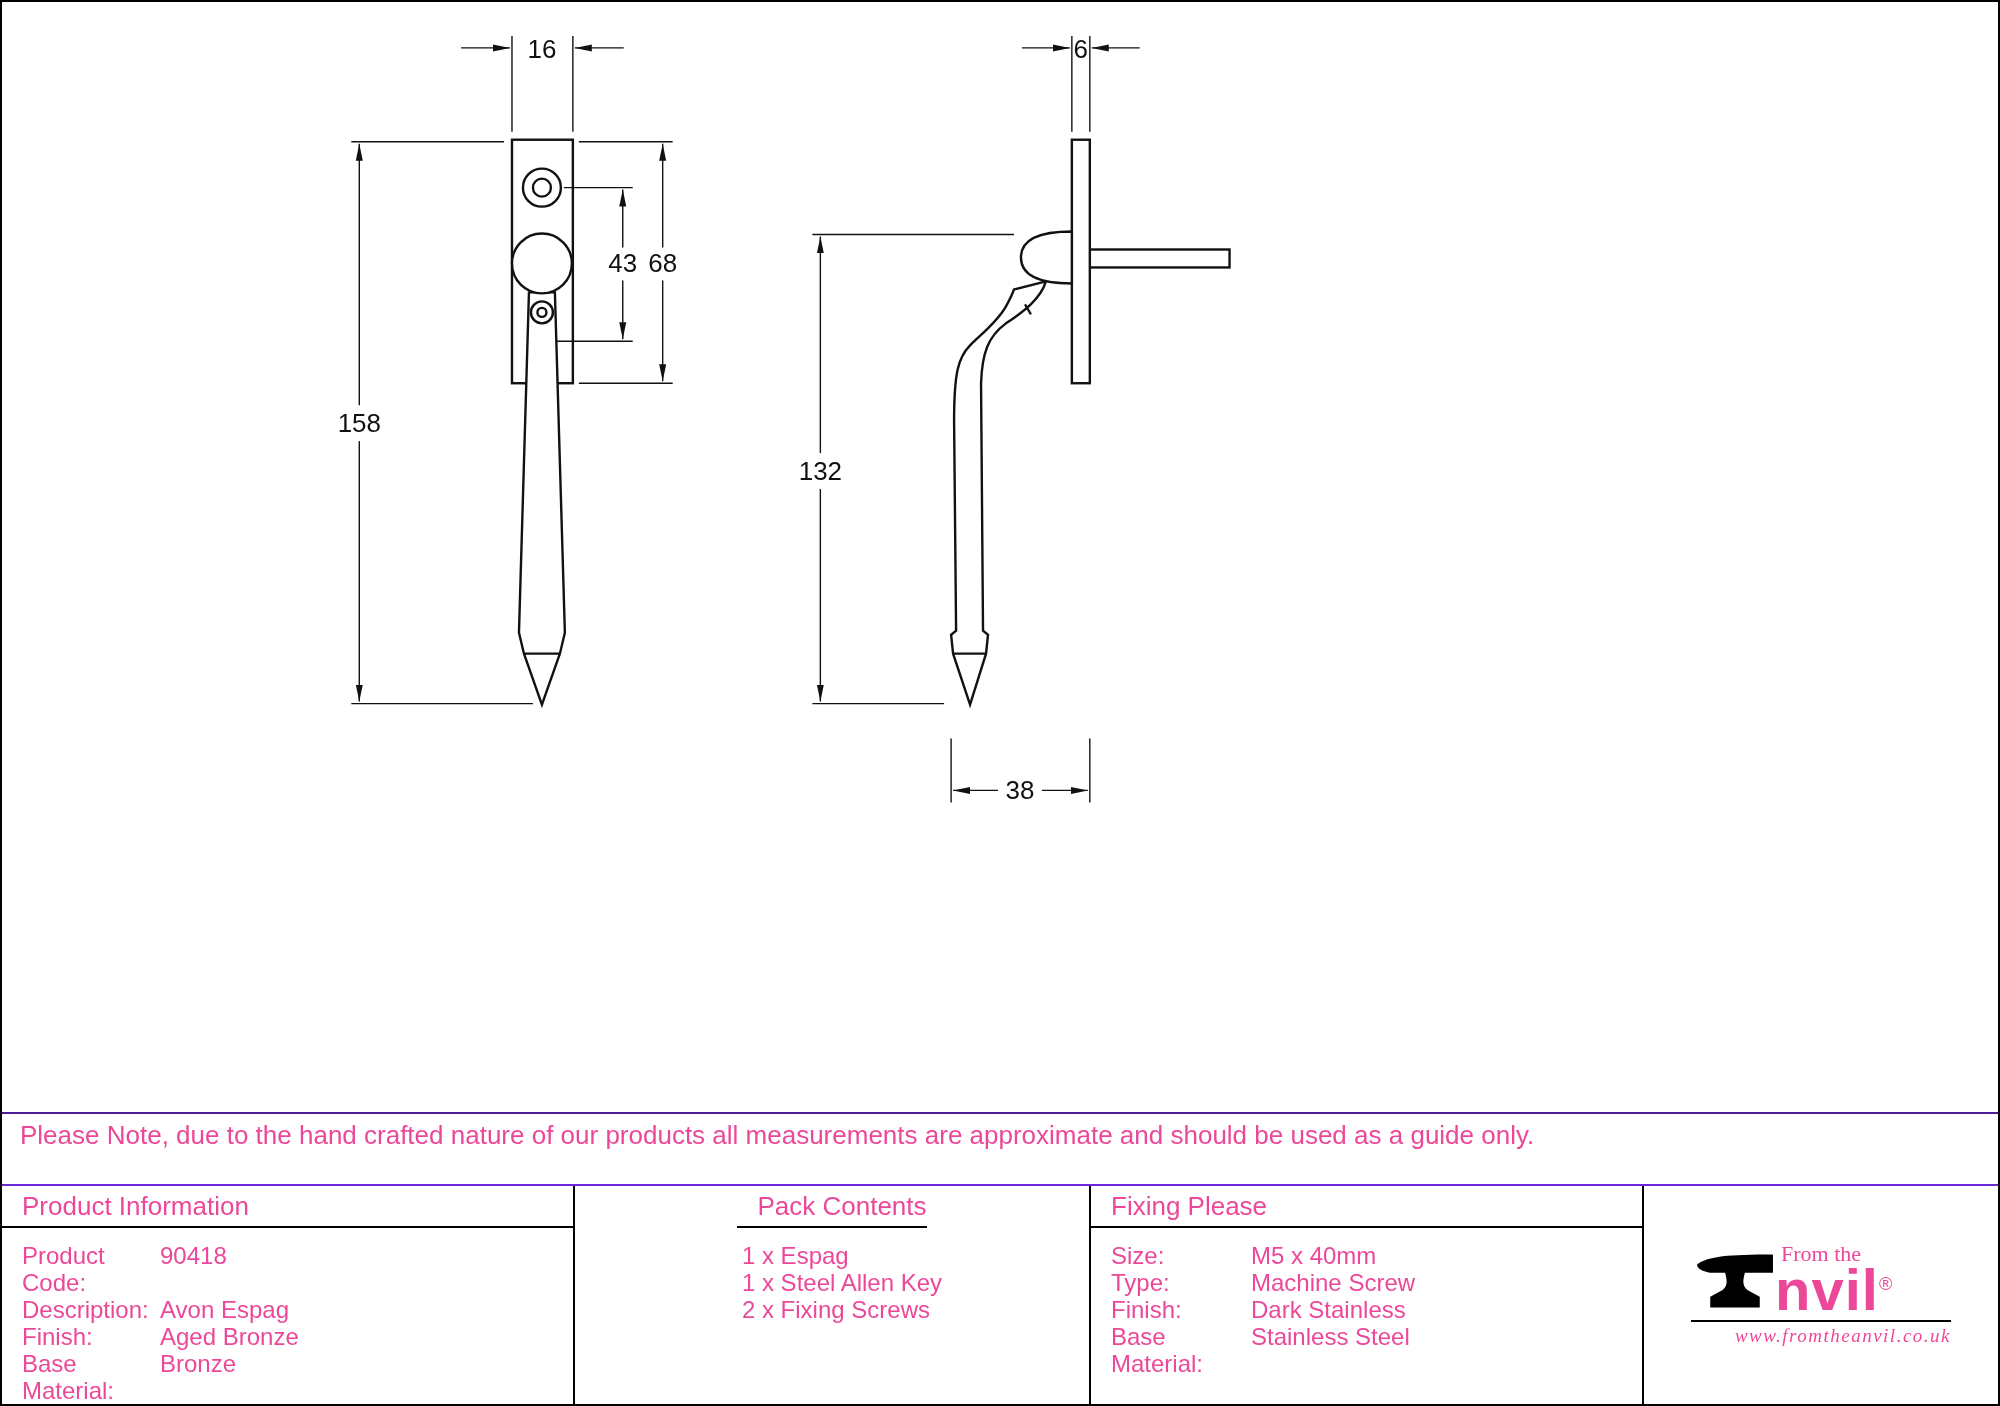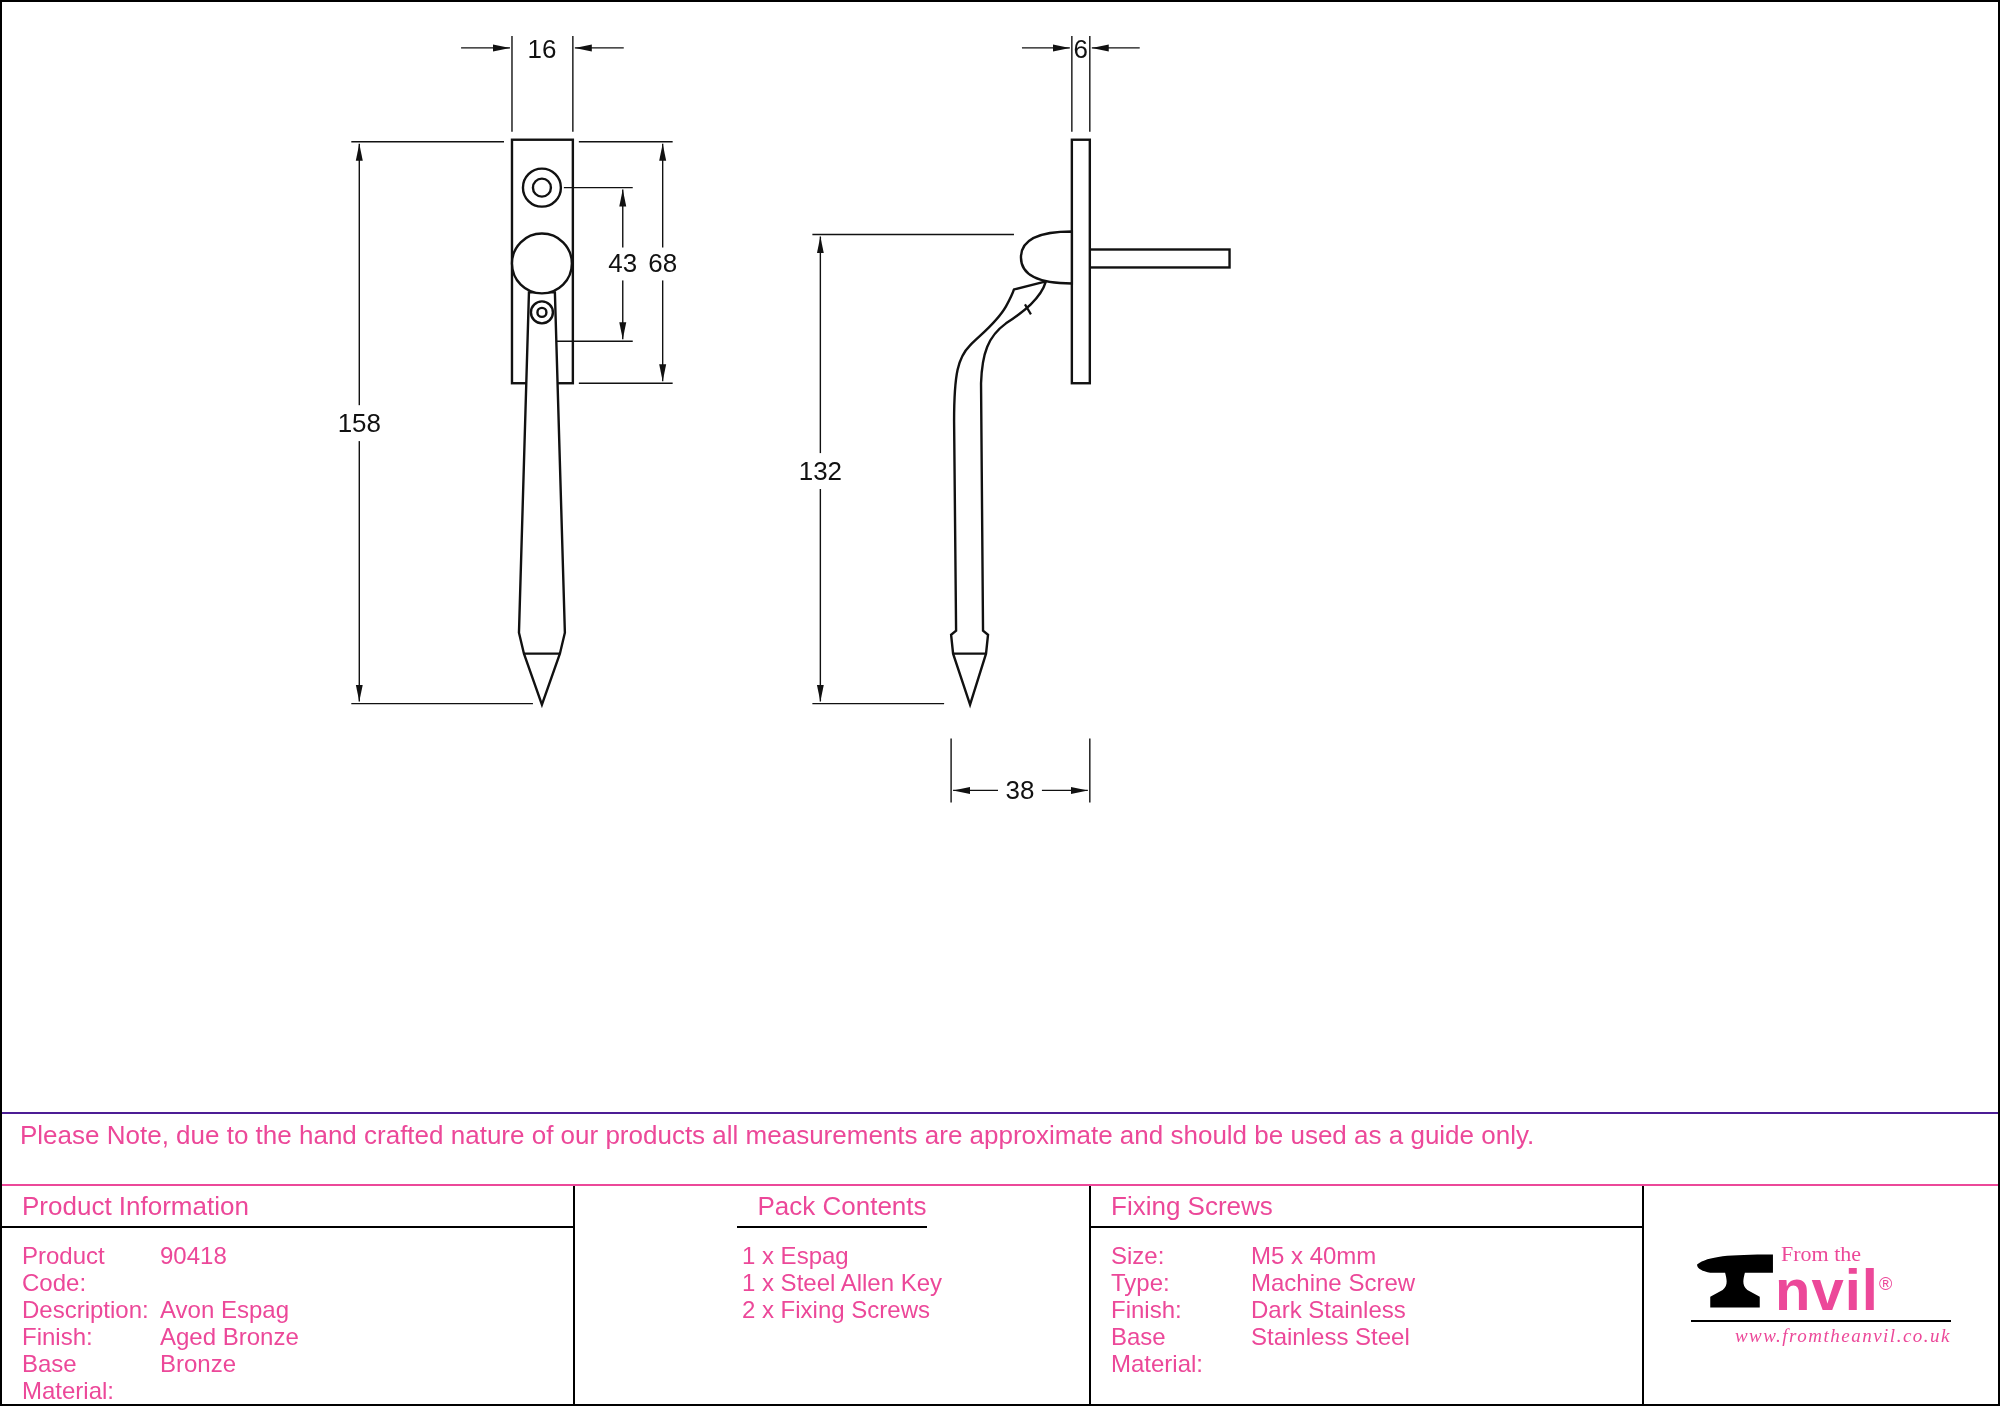--- a/index.html
+++ b/index.html
@@ -20,21 +20,21 @@
   .dimline { stroke:#111; stroke-width:1.4; fill:none; }
   .dimtext { font-family:"Liberation Sans", sans-serif; font-size:26px; fill:#111; text-anchor:middle; }
   .dimmask { fill:#fff; stroke:none; }
 
   .note-row {
     height:48px; border-top:2px solid #4c1d95;
     display:flex; align-items:center;
     padding-left:18px; font-size:26px;
     box-sizing:border-box;
   }
-  .spec { border-top:2px solid #ec4899; flex:1; display:flex;margin-top:26px; }
+  .spec { border-top:2px solid #6d28d9; flex:1; display:flex;margin-top:26px; }
   .col { display:flex; flex-direction:column; box-sizing:border-box; }
   .col1 { width:573px; } .col2 { width:516px;align-items:center; } .col3 { width:553px; } .col4 { flex:1; }
   .col1,.col2,.col3 { border-right:2px solid #000; }
   .col-header {
     height:40px; border-bottom:2px solid #000;
     display:flex; align-items:center;
     padding-left:20px; font-size:26px; flex:none;
   }
   .col-body { flex:1; padding:14px 0 0 20px; font-size:24px; }
   .kv { display:flex; line-height:27px; }
@@ -170,21 +170,21 @@
     <div class="col col2">
       <div class="col-header">Pack Contents</div>
       <div class="col-body">
         <div class="pline">1 x Espag</div>
         <div class="pline">1 x Steel Allen Key</div>
         <div class="pline">2 x Fixing Screws</div>
       </div>
     </div>
 
     <div class="col col3">
-      <div class="col-header">Fixing Screws</div>
+      <div class="col-header">Fixing Please</div>
       <div class="col-body">
         <div class="kv">
           <span class="k">Size:</span>
           <span class="v">M5 x 40mm</span>
         </div>
         <div class="kv">
           <span class="k">Type:</span>
           <span class="v">Machine Screw</span>
         </div>
         <div class="kv">

